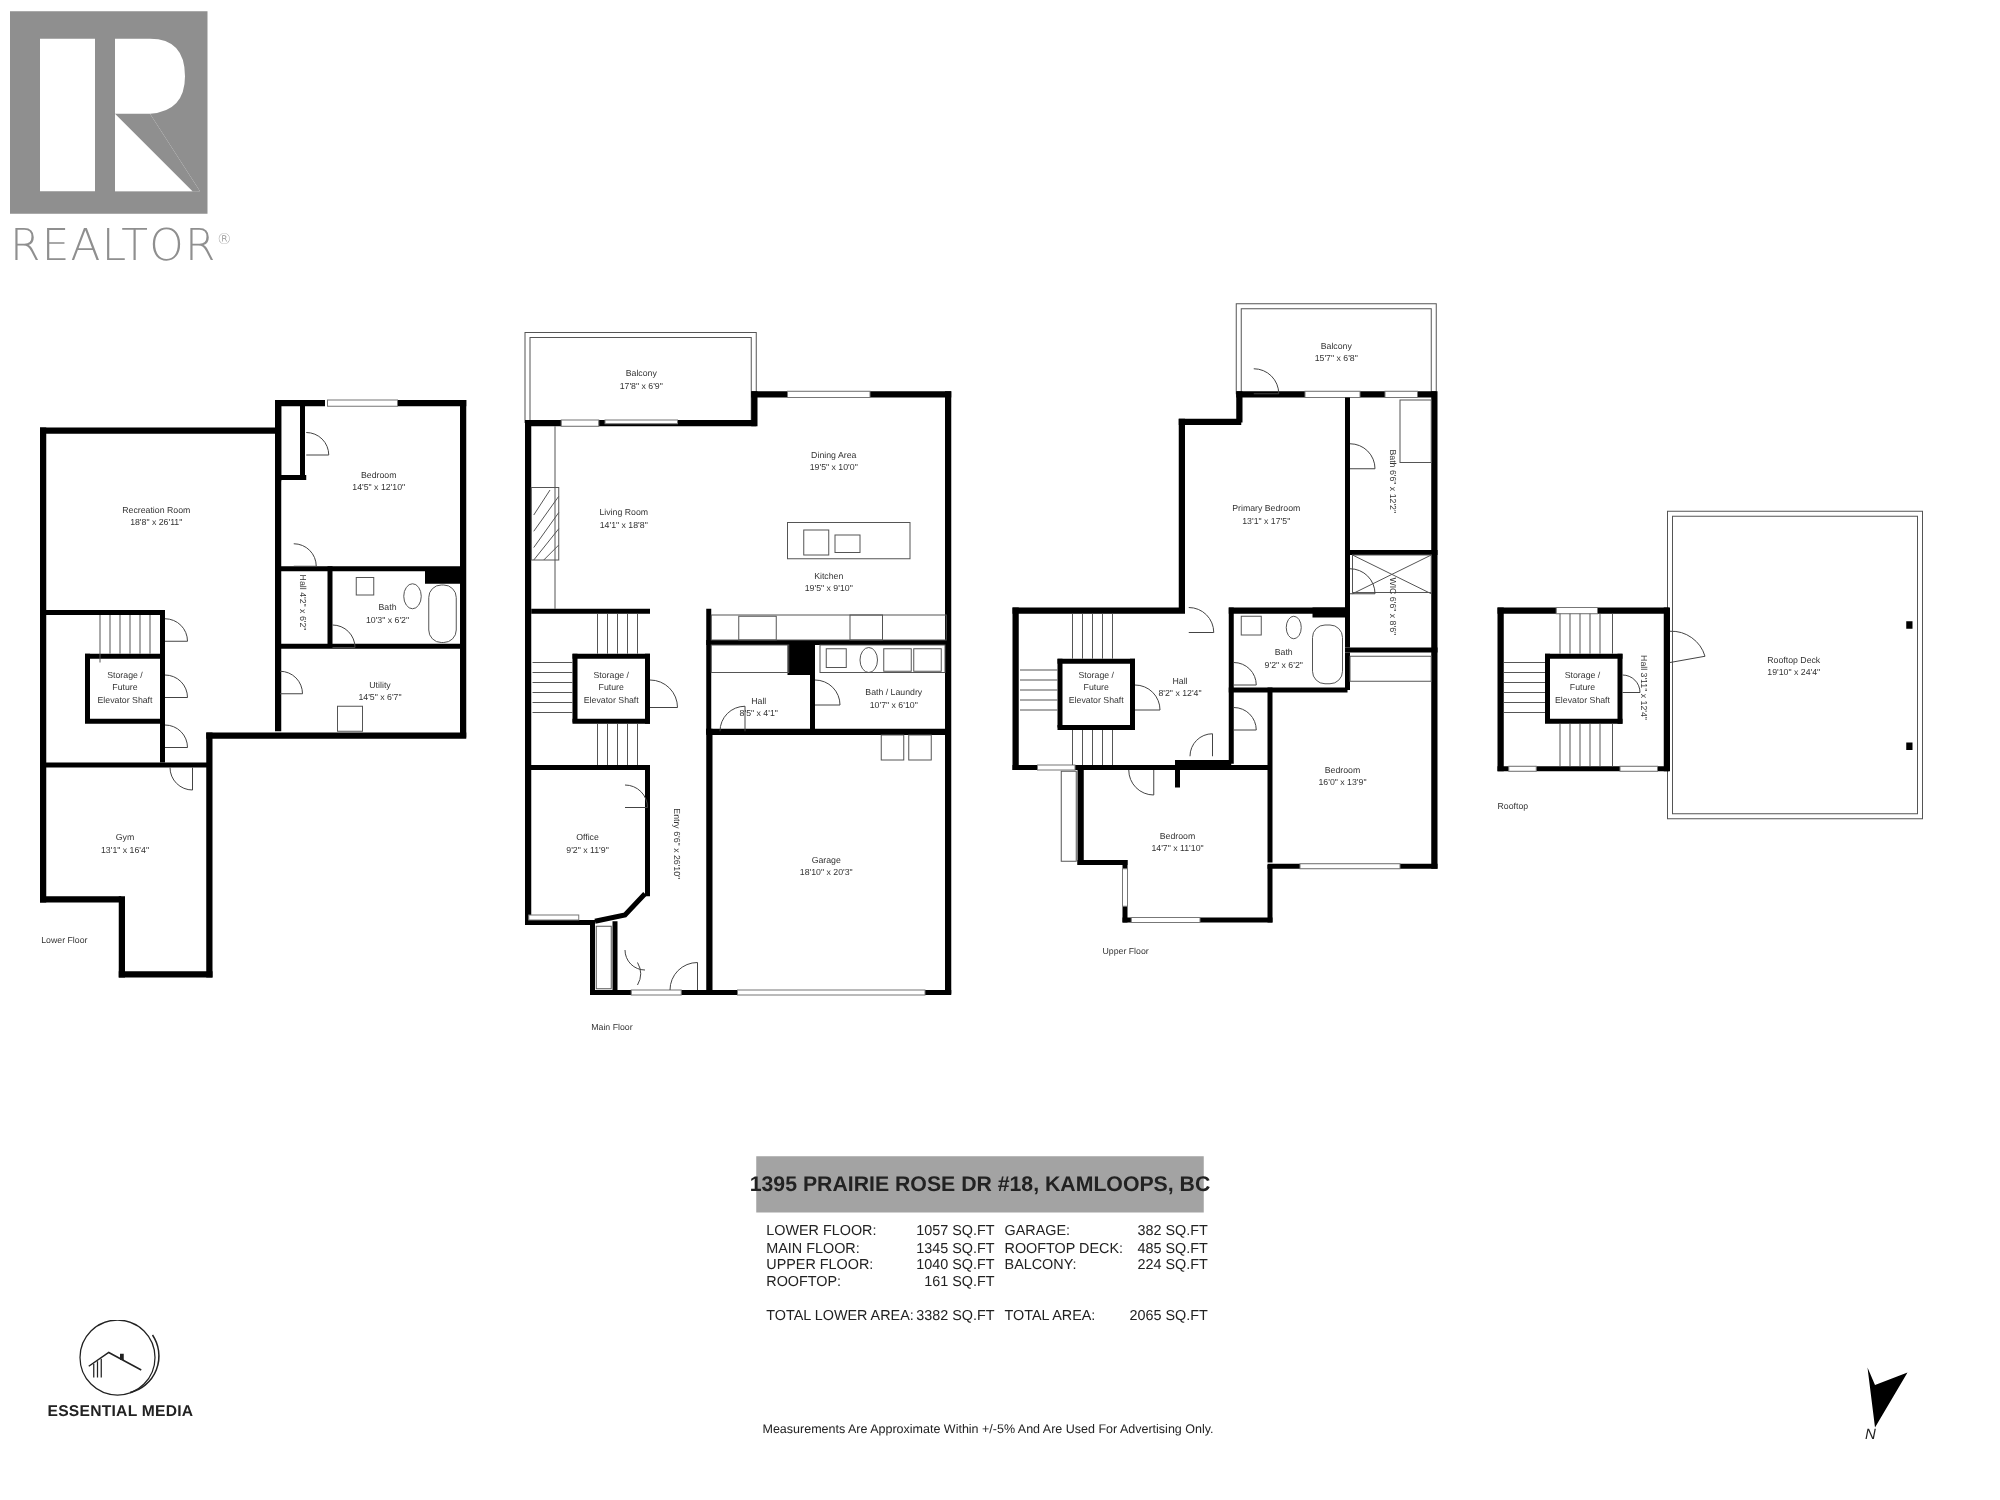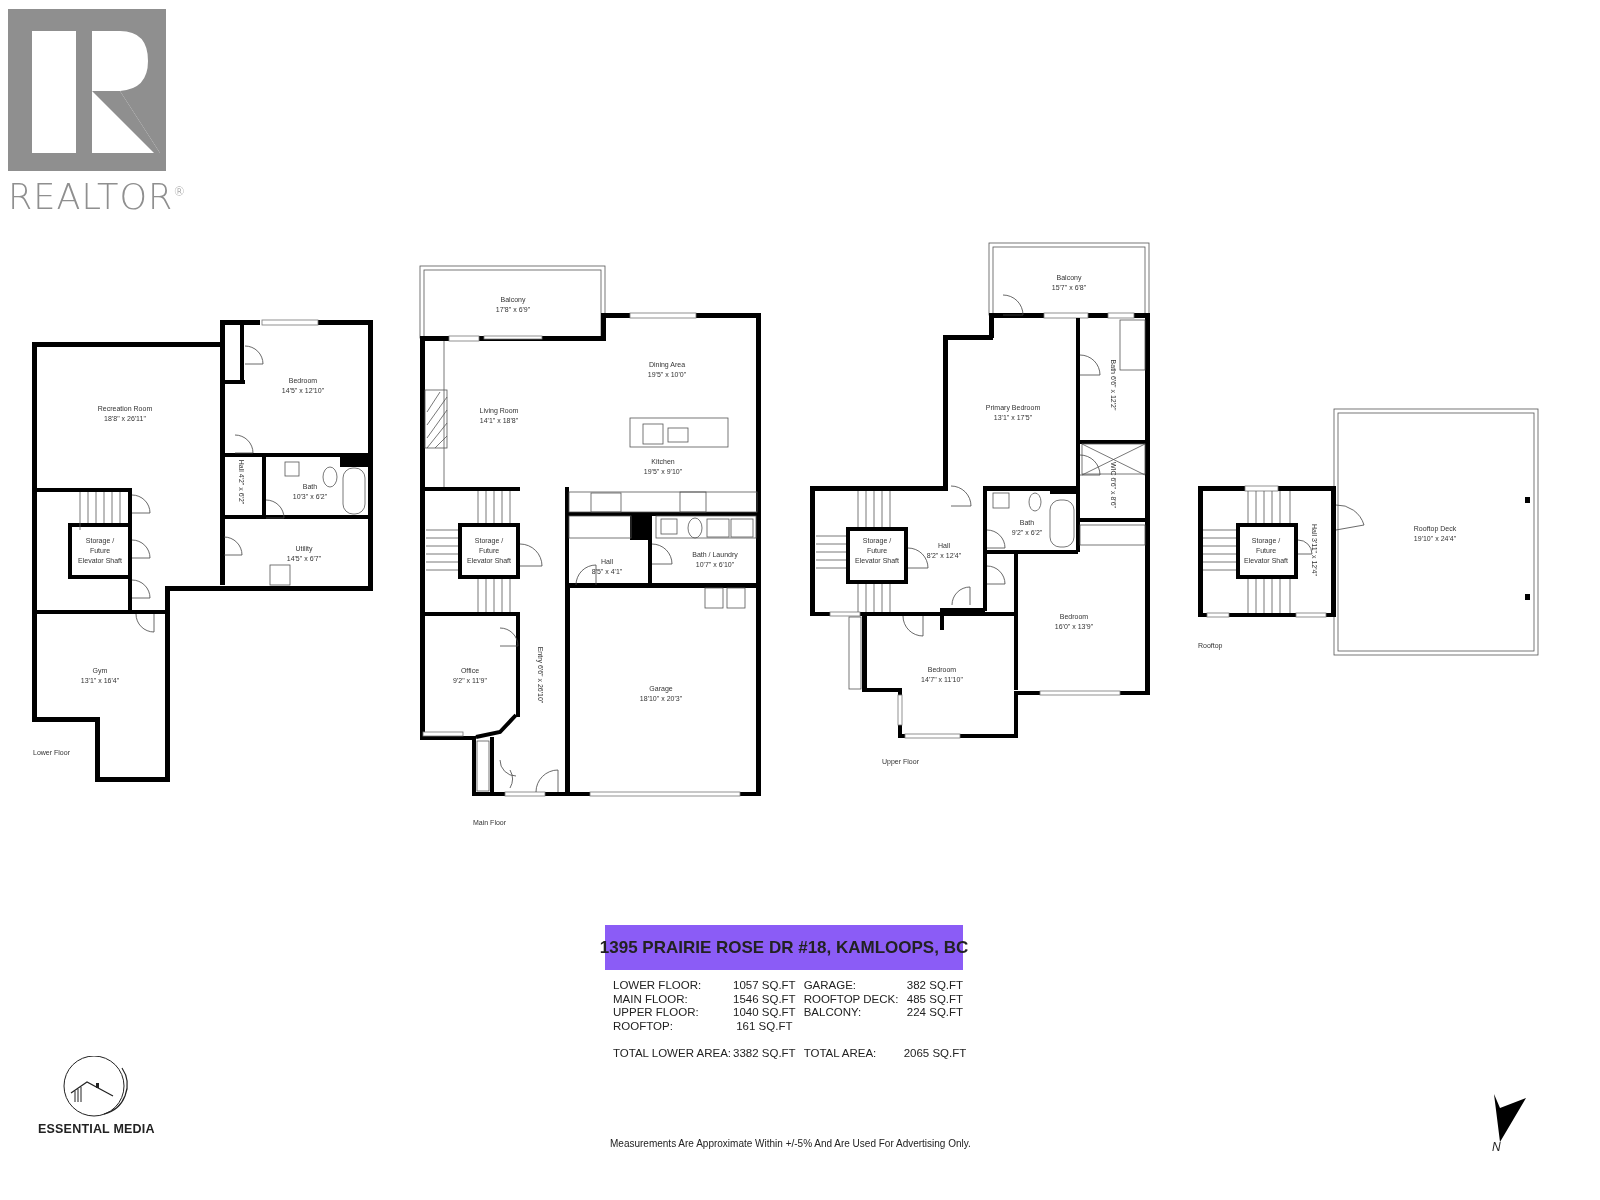--- a/index.html
+++ b/index.html
@@ -10,25 +10,25 @@
     .thin { fill: none; stroke: #555; stroke-width: 0.8; }
     .win { fill: #fff; stroke: #777; stroke-width: 0.8; }
     .door { fill: none; stroke: #444; stroke-width: 0.8; }
     .rlabel { position: absolute; font-size: 7px; text-align: center; line-height: 10px; color: #333; white-space: nowrap; transform: translateX(-50%); }
     .rlabel.v { transform: translateX(-50%) rotate(90deg); }
     .floor-label { position: absolute; font-size: 7px; color: #333; }
     .logo-realtor { left: 8px; top: 9px; width: 172px; height: 200px; }
     .logo-box { position: absolute; left: 0; top: 0; width: 158px; height: 162px; background: #8f8f8f; }
     .realtor-text { position: absolute; left: 0; top: 168px; font-size: 35px; letter-spacing: 1px; color: #8f8f8f; font-family: "DejaVu Sans", sans-serif; font-weight: 300; }
     .realtor-text sup { font-size: 12px; vertical-align: super; }
-    .title-bar { left: 605px; top: 925px; width: 358px; height: 45px; background: #8b5cf6; display: flex; align-items: center; justify-content: center; font-weight: bold; font-size: 17px; color: #222; white-space: nowrap; }
+    .title-bar { left: 605px; top: 925px; width: 358px; height: 45px; background: #a3a3a3; display: flex; align-items: center; justify-content: center; font-weight: bold; font-size: 17px; color: #222; white-space: nowrap; }
     .stats { left: 613px; top: 979px; font-size: 11.5px; line-height: 13.5px; color: #222; }
     .stats table { border-collapse: collapse; }
     .stats td { padding: 0; white-space: nowrap; }
-    .stats td.v { text-align: center; padding-right: 8px; }
+    .stats td.v { text-align: right; padding-right: 8px; }
     .disclaimer { left: 594px; top: 1138px; font-size: 10px; color: #222; white-space: nowrap; padding-left: 16px; }
     .em-logo { left: 34px; top: 1056px; width: 120px; height: 90px; }
     .em-text { position: absolute; left: 4px; top: 66px; font-size: 12.5px; font-weight: bold; color: #222; white-space: nowrap; letter-spacing: 0.2px; }
     .north { left: 1486px; top: 1088px; width: 44px; height: 70px; }
     .north-n { position: absolute; left: 6px; top: 52px; font-size: 12px; font-style: italic; color: #222; }
   </style>
 </head>
 <body>
 
 <div class="abs logo-realtor">
@@ -377,21 +377,21 @@
   <table>
     <tbody>
         <tr>
       <td style="width:120px">LOWER FLOOR:</td>
       <td class="v" style="width:59px">1057 SQ.FT</td>
       <td style="width:100px">GARAGE:</td>
       <td class="v" style="width:50px; padding-right:0">382 SQ.FT</td>
     </tr>
     <tr>
       <td>MAIN FLOOR:</td>
-      <td class="v">1546 SQ.FT</td>
+      <td class="v">1345 SQ.FT</td>
       <td>ROOFTOP DECK:</td>
       <td class="v" style="padding-right:0">485 SQ.FT</td>
     </tr>
     <tr>
       <td>UPPER FLOOR:</td>
       <td class="v">1040 SQ.FT</td>
       <td>BALCONY:</td>
       <td class="v" style="padding-right:0">224 SQ.FT</td>
     </tr>
     <tr>

